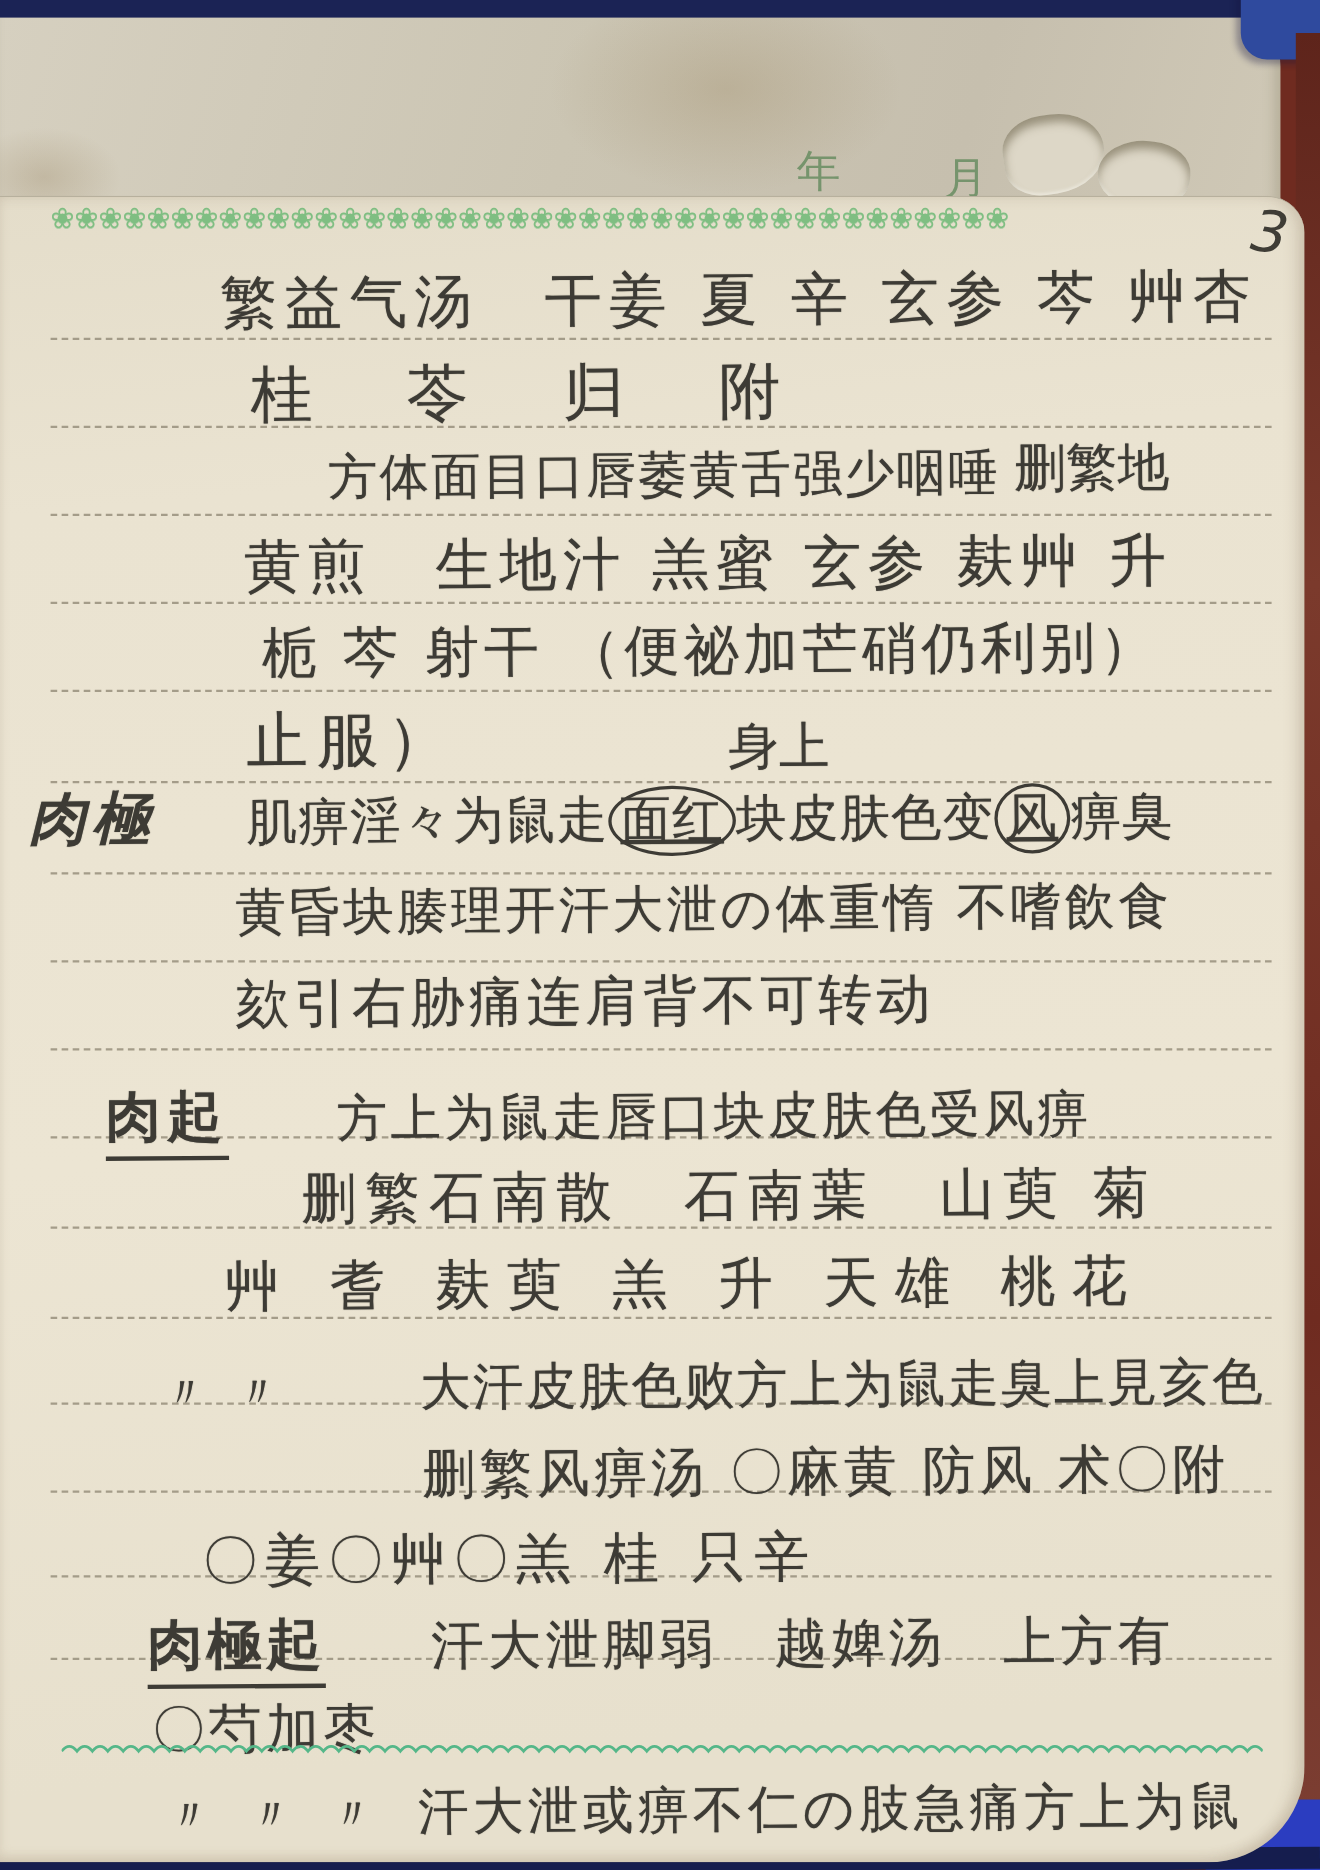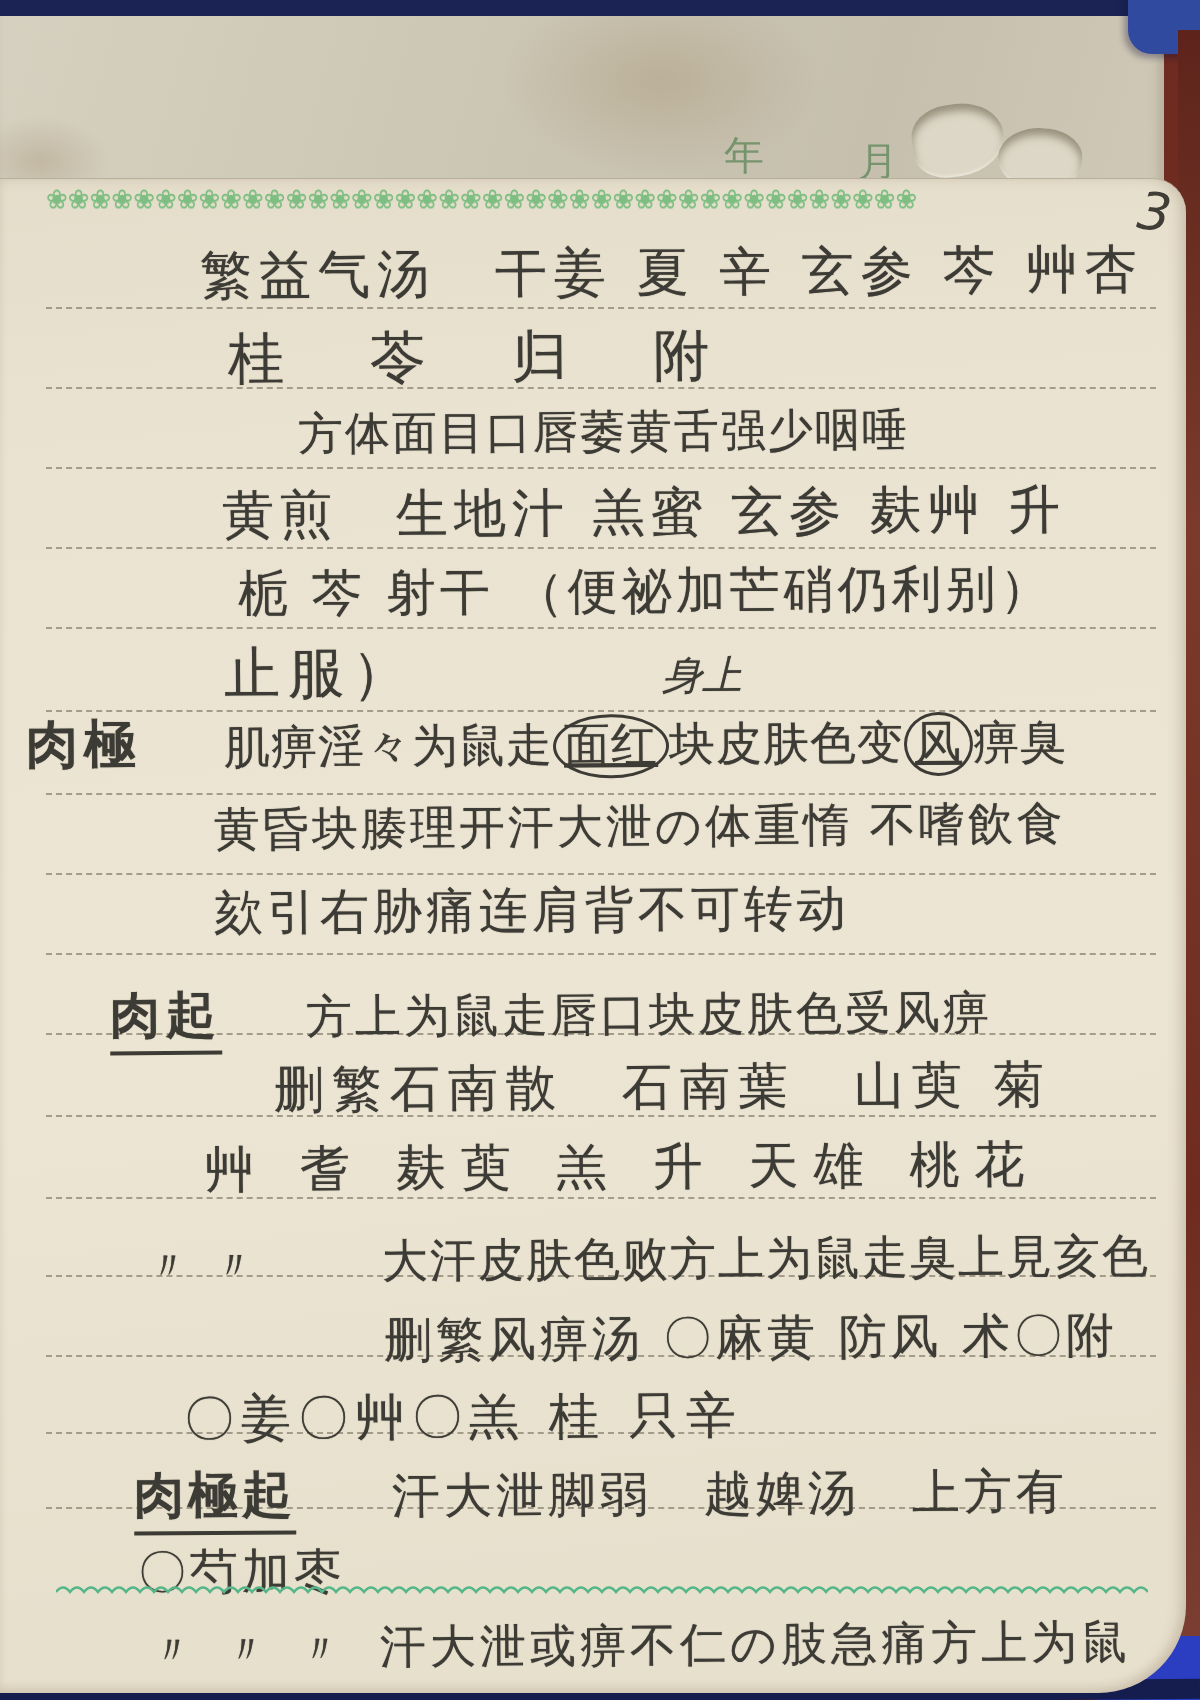--- a/index.html
+++ b/index.html
@@ -30,21 +30,21 @@
   .ornament{position:absolute;left:46px;top:184px;width:1056px;color:#7fbe82;font-size:26px;
     letter-spacing:0px;white-space:nowrap;overflow:hidden;text-shadow:0 1px 0 rgba(120,190,130,.5);}
   .page-number{position:absolute;left:1138px;top:182px;font-size:52px;color:#3f3d36;font-style:italic;transform:rotate(8deg);}
 
   .rule{position:absolute;left:46px;width:1110px;height:0;border-top:2px dashed #98907d;opacity:.85;}
 
   .hw{position:absolute;color:#3d3b35;white-space:nowrap;text-shadow:0 0 1px rgba(50,48,40,.6);transform:rotate(-0.4deg);}
   .margin-label{font-weight:bold;}
   .underlined{border-bottom:4px solid #3d3b35;padding-bottom:2px;}
   .circled{border:3px solid #3d3b35;border-radius:50%;padding:0 8px 4px 8px;text-decoration:underline;}
-  .annotation{font-size:40px;font-style:italic;}
+  .annotation{font-size:46px;}
   .wavy{position:absolute;left:56px;top:1582px;}
 </style>
 </head>
 <body>
 
 <div class="scene">
 
   <div class="back-page">
     <div class="stain" style="left:500px;top:-20px;width:320px;height:190px;background:radial-gradient(closest-side,rgba(150,128,88,.28),rgba(150,128,88,0));"></div>
     <div class="stain" style="left:-30px;top:110px;width:140px;height:90px;background:radial-gradient(closest-side,rgba(140,118,80,.25),rgba(140,118,80,0));"></div>
@@ -81,36 +81,37 @@
       <div class="rule" style="top: 1275px;"></div>
       <div class="rule" style="top: 1355px;"></div>
       <div class="rule" style="top: 1432px;"></div>
       <div class="rule" style="top: 1507px;"></div>
     </div>
 
   <div class="hw" style="left:200px;top:238px;font-size:52px;letter-spacing:7px;">繁益气汤　干姜 夏 辛 玄参 芩 艸杏</div>
   <div class="hw" style="left:228px;top:320px;font-size:56px;letter-spacing:34px;">桂 苓 归 附</div>
 
   <div class="hw" style="left:298px;top:402px;font-size:45px;letter-spacing:2px;">方体面目口唇萎黄舌强少咽唾</div>
+  <div class="hw" style="left:922px;top:394px;font-size:47px;">删繁地</div>
 
   <div class="hw" style="left:222px;top:478px;font-size:52px;letter-spacing:6px;">黄煎　生地汁 羔蜜 玄参 麸艸 升</div>
   <div class="hw" style="left:238px;top:558px;font-size:50px;letter-spacing:4px;">栀 芩 射干 （便祕加芒硝仍利别）</div>
 
   <div class="hw" style="left:224px;top:636px;font-size:56px;letter-spacing:8px;">止服）</div>
   <div class="hw annotation" style="left:662px;top:648px;">身上</div>
 
-  <div class="hw margin-label" style="left:26px;top:710px;font-size:52px;letter-spacing:6px;">肉極</div>
+  <div class="hw margin-label" style="left:26px;top:710px;font-size:52px;letter-spacing:6px;font-style:italic;">肉極</div>
   <div class="hw" style="left:224px;top:714px;font-size:46px;letter-spacing:1px;">
     <span>肌痹淫々为鼠走</span><span class="circled">面红</span><span>块皮肤色变</span><span class="circled">风</span><span>痹臭</span>
   </div>
 
   <div class="hw" style="left:214px;top:796px;font-size:46px;letter-spacing:3px;">黄昏块腠理开汗大泄の体重惰 不嗜飲食</div>
   <div class="hw" style="left:214px;top:878px;font-size:49px;letter-spacing:4px;">欬引右胁痛连肩背不可转动</div>
 
-  <div class="hw margin-label underlined" style="left:110px;top:982px;font-size:50px;letter-spacing:6px;">肉起</div>
+  <div class="hw margin-label underlined" style="left:96px;top:982px;font-size:50px;letter-spacing:6px;">肉起</div>
   <div class="hw" style="left:306px;top:984px;font-size:46px;letter-spacing:3px;">方上为鼠走唇口块皮肤色受风痹</div>
 
   <div class="hw" style="left:274px;top:1054px;font-size:50px;letter-spacing:8px;">删繁石南散　石南葉　山萸 菊</div>
   <div class="hw" style="left:204px;top:1134px;font-size:50px;letter-spacing:15px;">艸 耆 麸萸 羔 升 天雄 桃花</div>
 
   <div class="hw" style="left:148px;top:1238px;font-size:40px;letter-spacing:26px;">〃〃</div>
   <div class="hw" style="left:382px;top:1228px;font-size:46px;letter-spacing:2px;">大汗皮肤色败方上为鼠走臭上見亥色</div>
 
   <div class="hw" style="left:384px;top:1306px;font-size:48px;letter-spacing:4px;">删繁风痹汤 〇麻黄 防风 术〇附</div>
   <div class="hw" style="left:184px;top:1384px;font-size:50px;letter-spacing:7px;">〇姜〇艸〇羔 桂 只辛</div>

